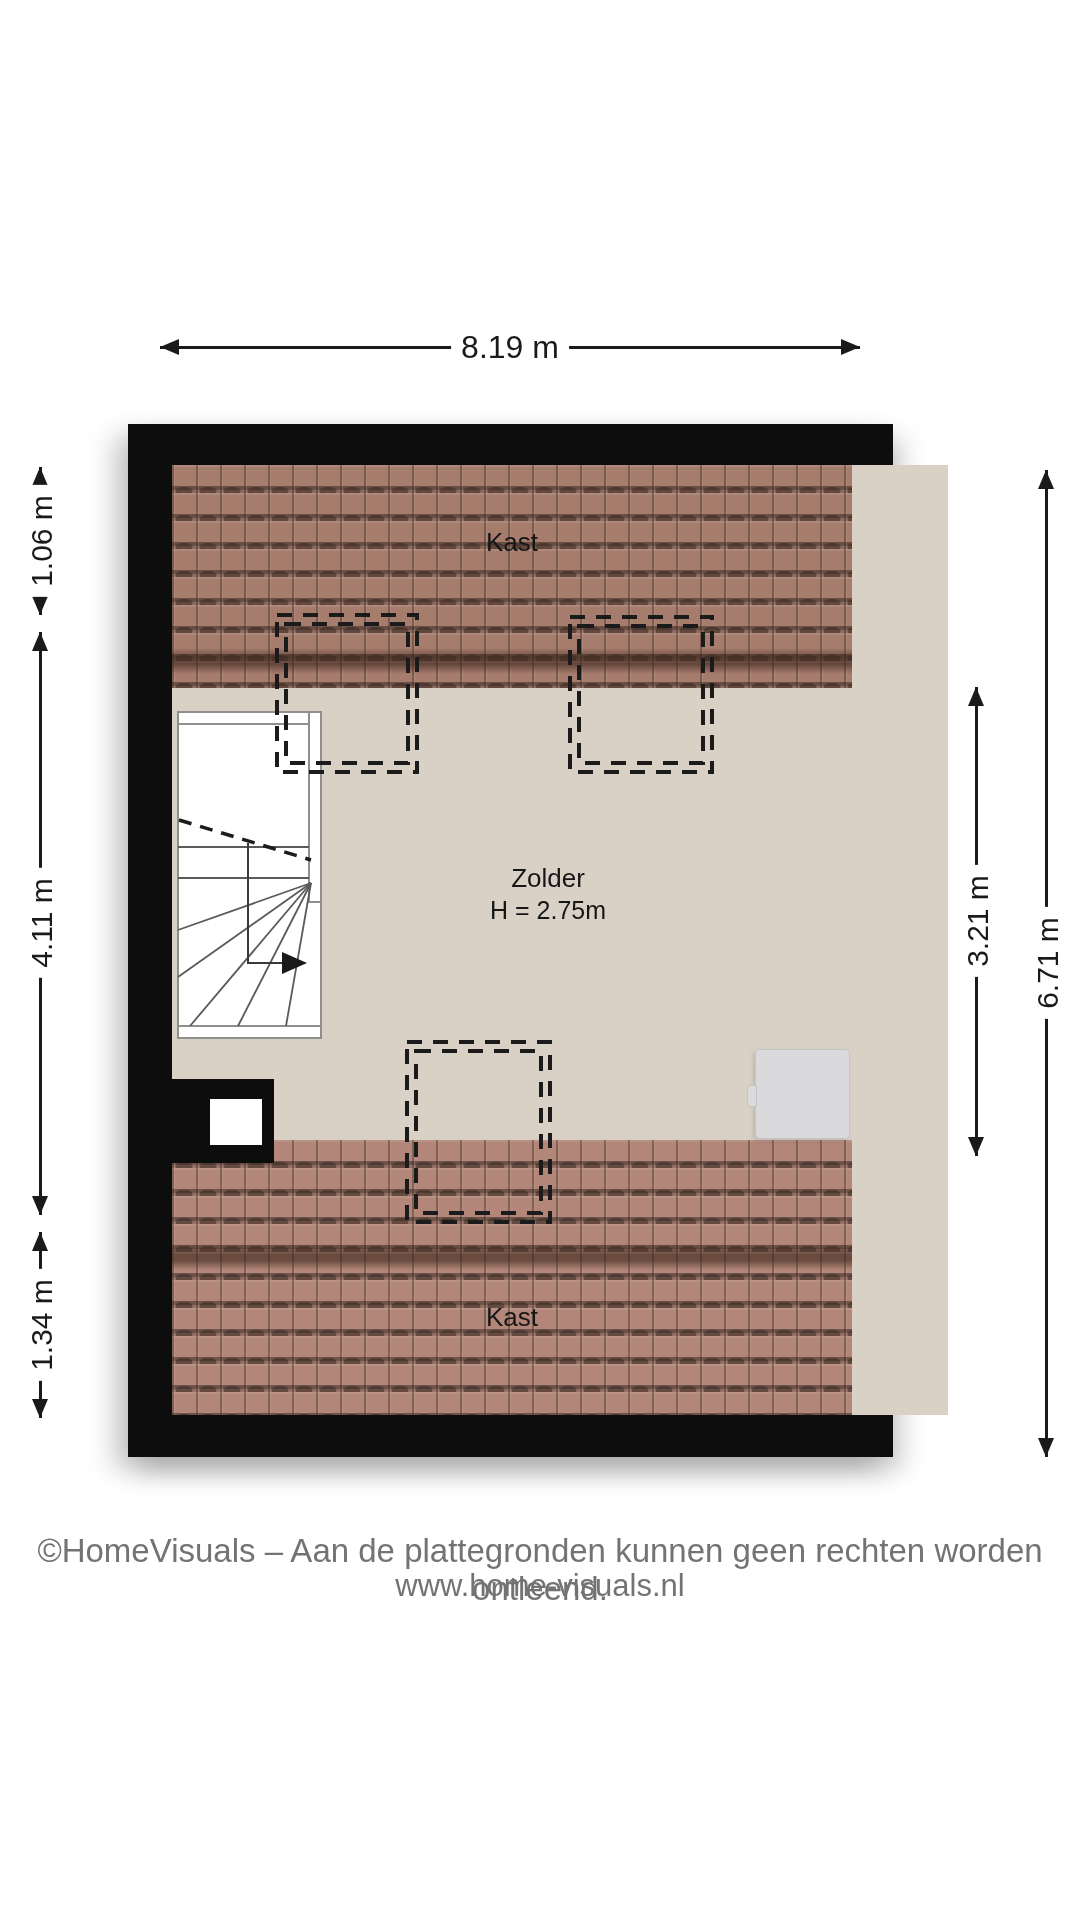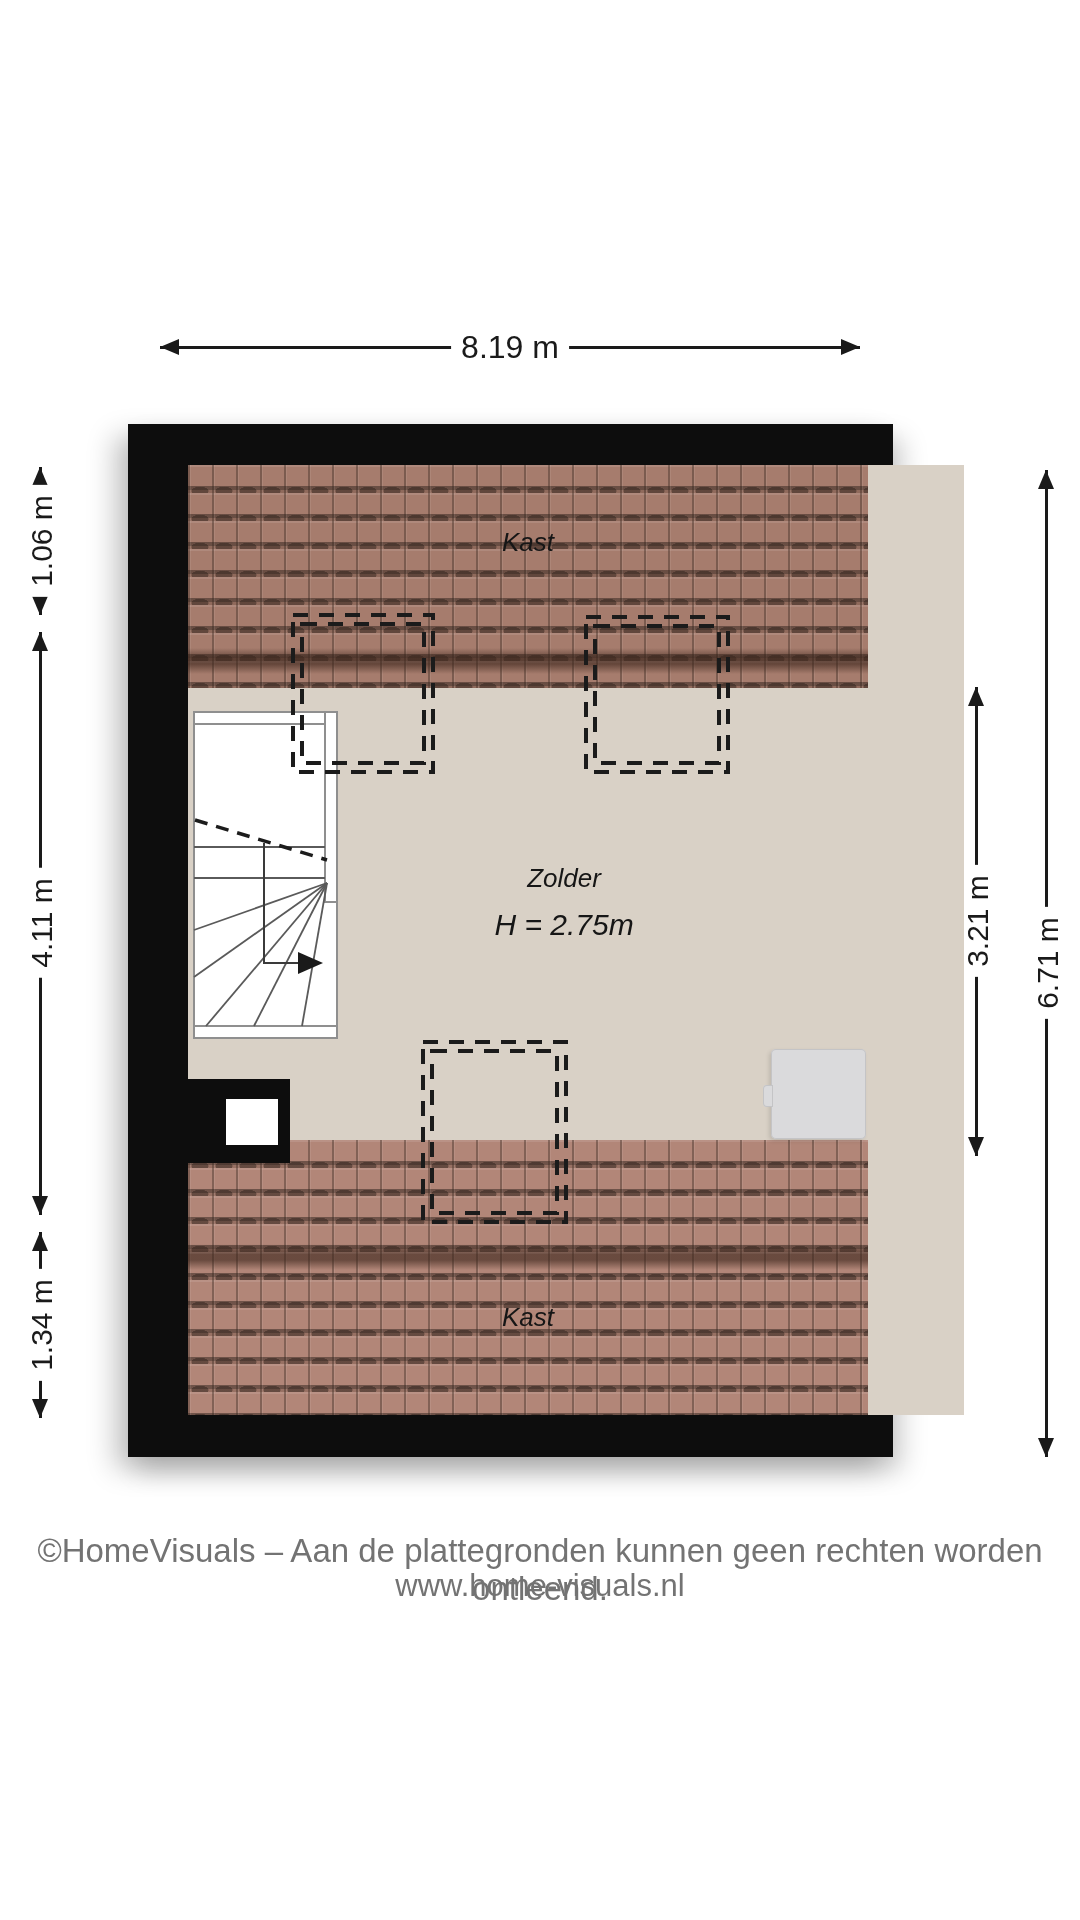--- a/index.html
+++ b/index.html
@@ -22,41 +22,41 @@
     transform:translate(-50%,-50%);line-height:1.1;
   }
   .dim-label.vert{transform:translate(-50%,-50%) rotate(-90deg);}
   .dim-label.top{font-size:32px;}
 
   
   #plan{
     position:absolute;left:128px;top:424px;width:765px;height:1033px;background:#0d0d0d;
     box-shadow:-14px 12px 26px rgba(0,0,0,0.22), 10px 14px 24px rgba(0,0,0,0.18);
   }
-  #interior{position:absolute;left:60px;top:41px;width:776px;height:950px;background:#d9d1c6;font-style:italic;}
+  #interior{position:absolute;left:44px;top:41px;width:776px;height:950px;background:#d9d1c6;}
   .roof{
     position:absolute;left:0;width:680px;
     background-color:#a67c6d;
     background-image:
       radial-gradient(ellipse 14px 7px at 12px 26px, rgba(45,32,26,0.48) 58%, rgba(45,32,26,0) 63%),
       repeating-linear-gradient(90deg, rgba(58,42,34,0.40) 0 2px, rgba(255,255,255,0.08) 2px 3px, rgba(0,0,0,0) 3px 24px),
       repeating-linear-gradient(180deg, rgba(255,255,255,0.10) 0 2px, rgba(0,0,0,0) 2px 21px, rgba(45,32,26,0.50) 21px 25px, rgba(92,64,52,0.30) 25px 28px);
     background-size:24px 28px, auto, auto;
   }
   #roof-top{top:0;height:223px;}
   #roof-bottom{top:675px;height:275px;background-color:#b28678;}
   .kink-band{
     position:absolute;left:0;width:680px;height:26px;
     background:linear-gradient(180deg, rgba(61,38,28,0) 0%, rgba(61,38,28,0.62) 40%, rgba(61,38,28,0.62) 62%, rgba(61,38,28,0) 100%);
   }
   #kink-top{top:183px;}
   #kink-bottom{top:779px;}
 
   .room-label{position:absolute;font-size:26px;color:#161616;text-align:center;transform:translateX(-50%);white-space:nowrap;}
-  .room-sub{font-size:30px;margin-top:14px;}
+  .room-sub{font-size:25px;margin-top:2px;}
 
   
   #cabinet{
     position:absolute;left:583px;top:584px;width:95px;height:90px;background:#dadadc;
     border-radius:5px;box-shadow:inset 0 0 0 1px #c4c4c6, -2px 2px 4px rgba(0,0,0,0.12);
   }
   #cabinet-handle{
     position:absolute;left:-8px;top:36px;width:10px;height:22px;background:#dadadc;
     border-radius:4px 0 0 4px;box-shadow:inset 0 0 0 1px #c4c4c6;
   }

